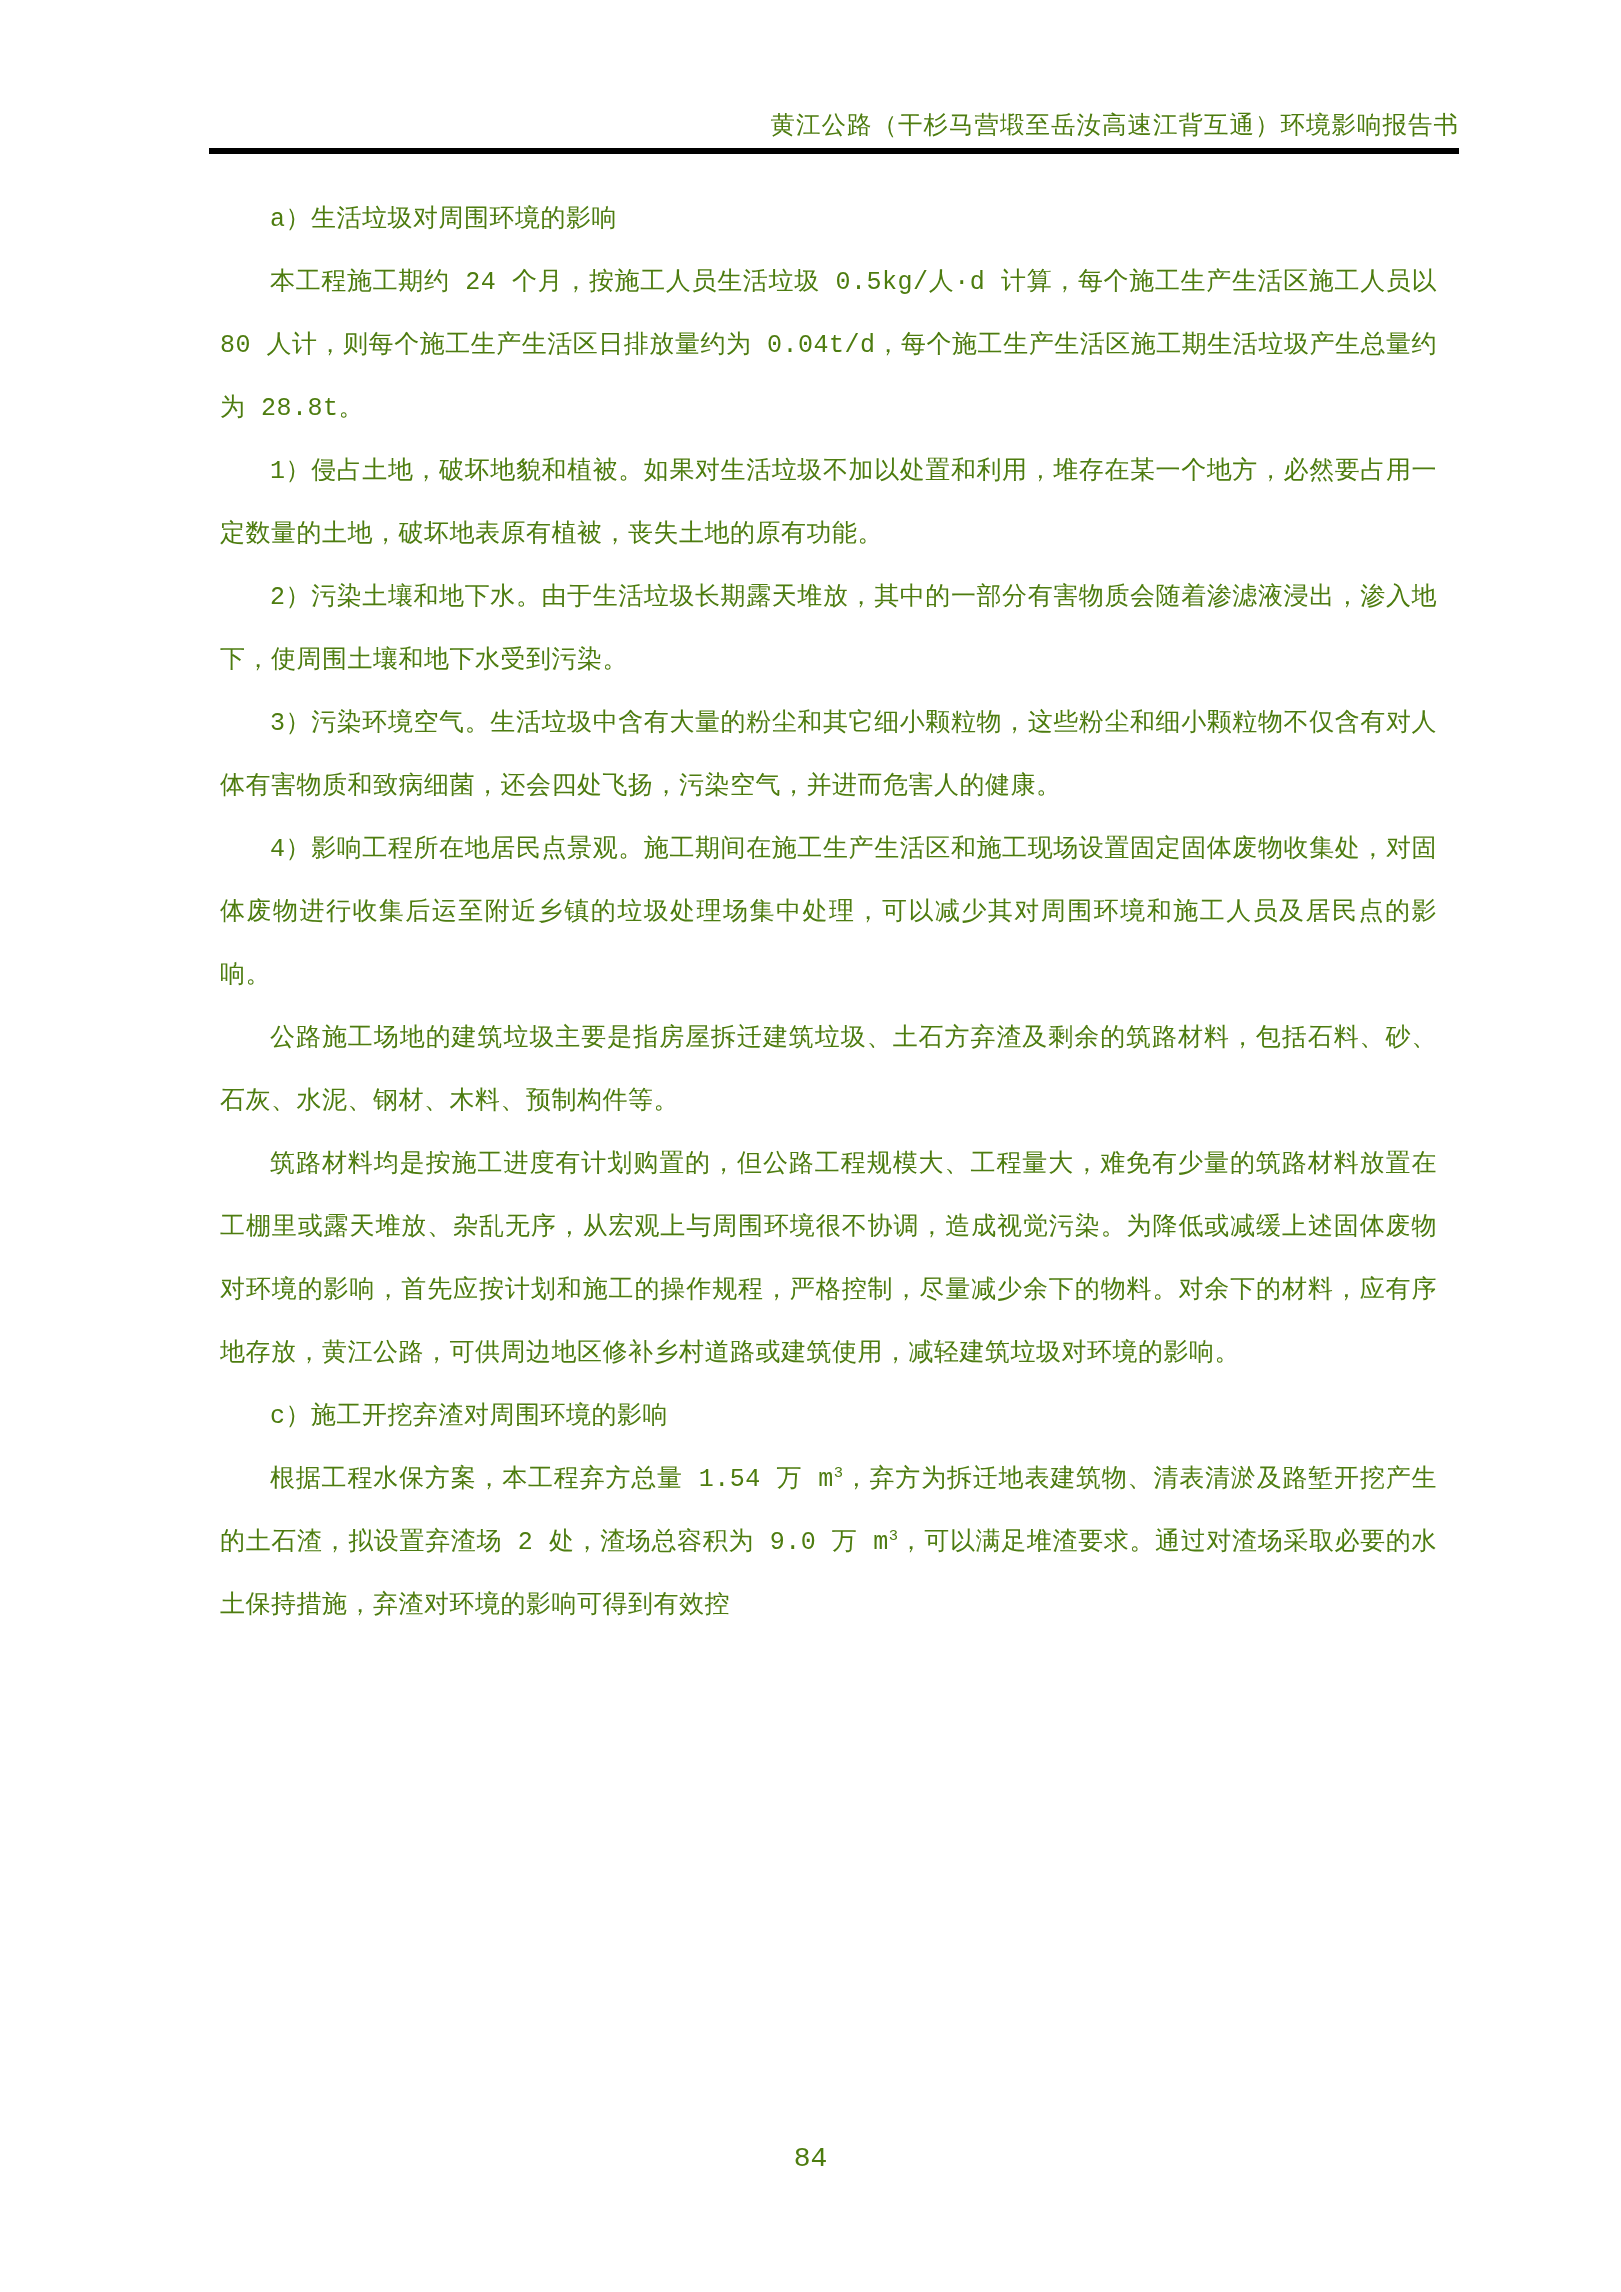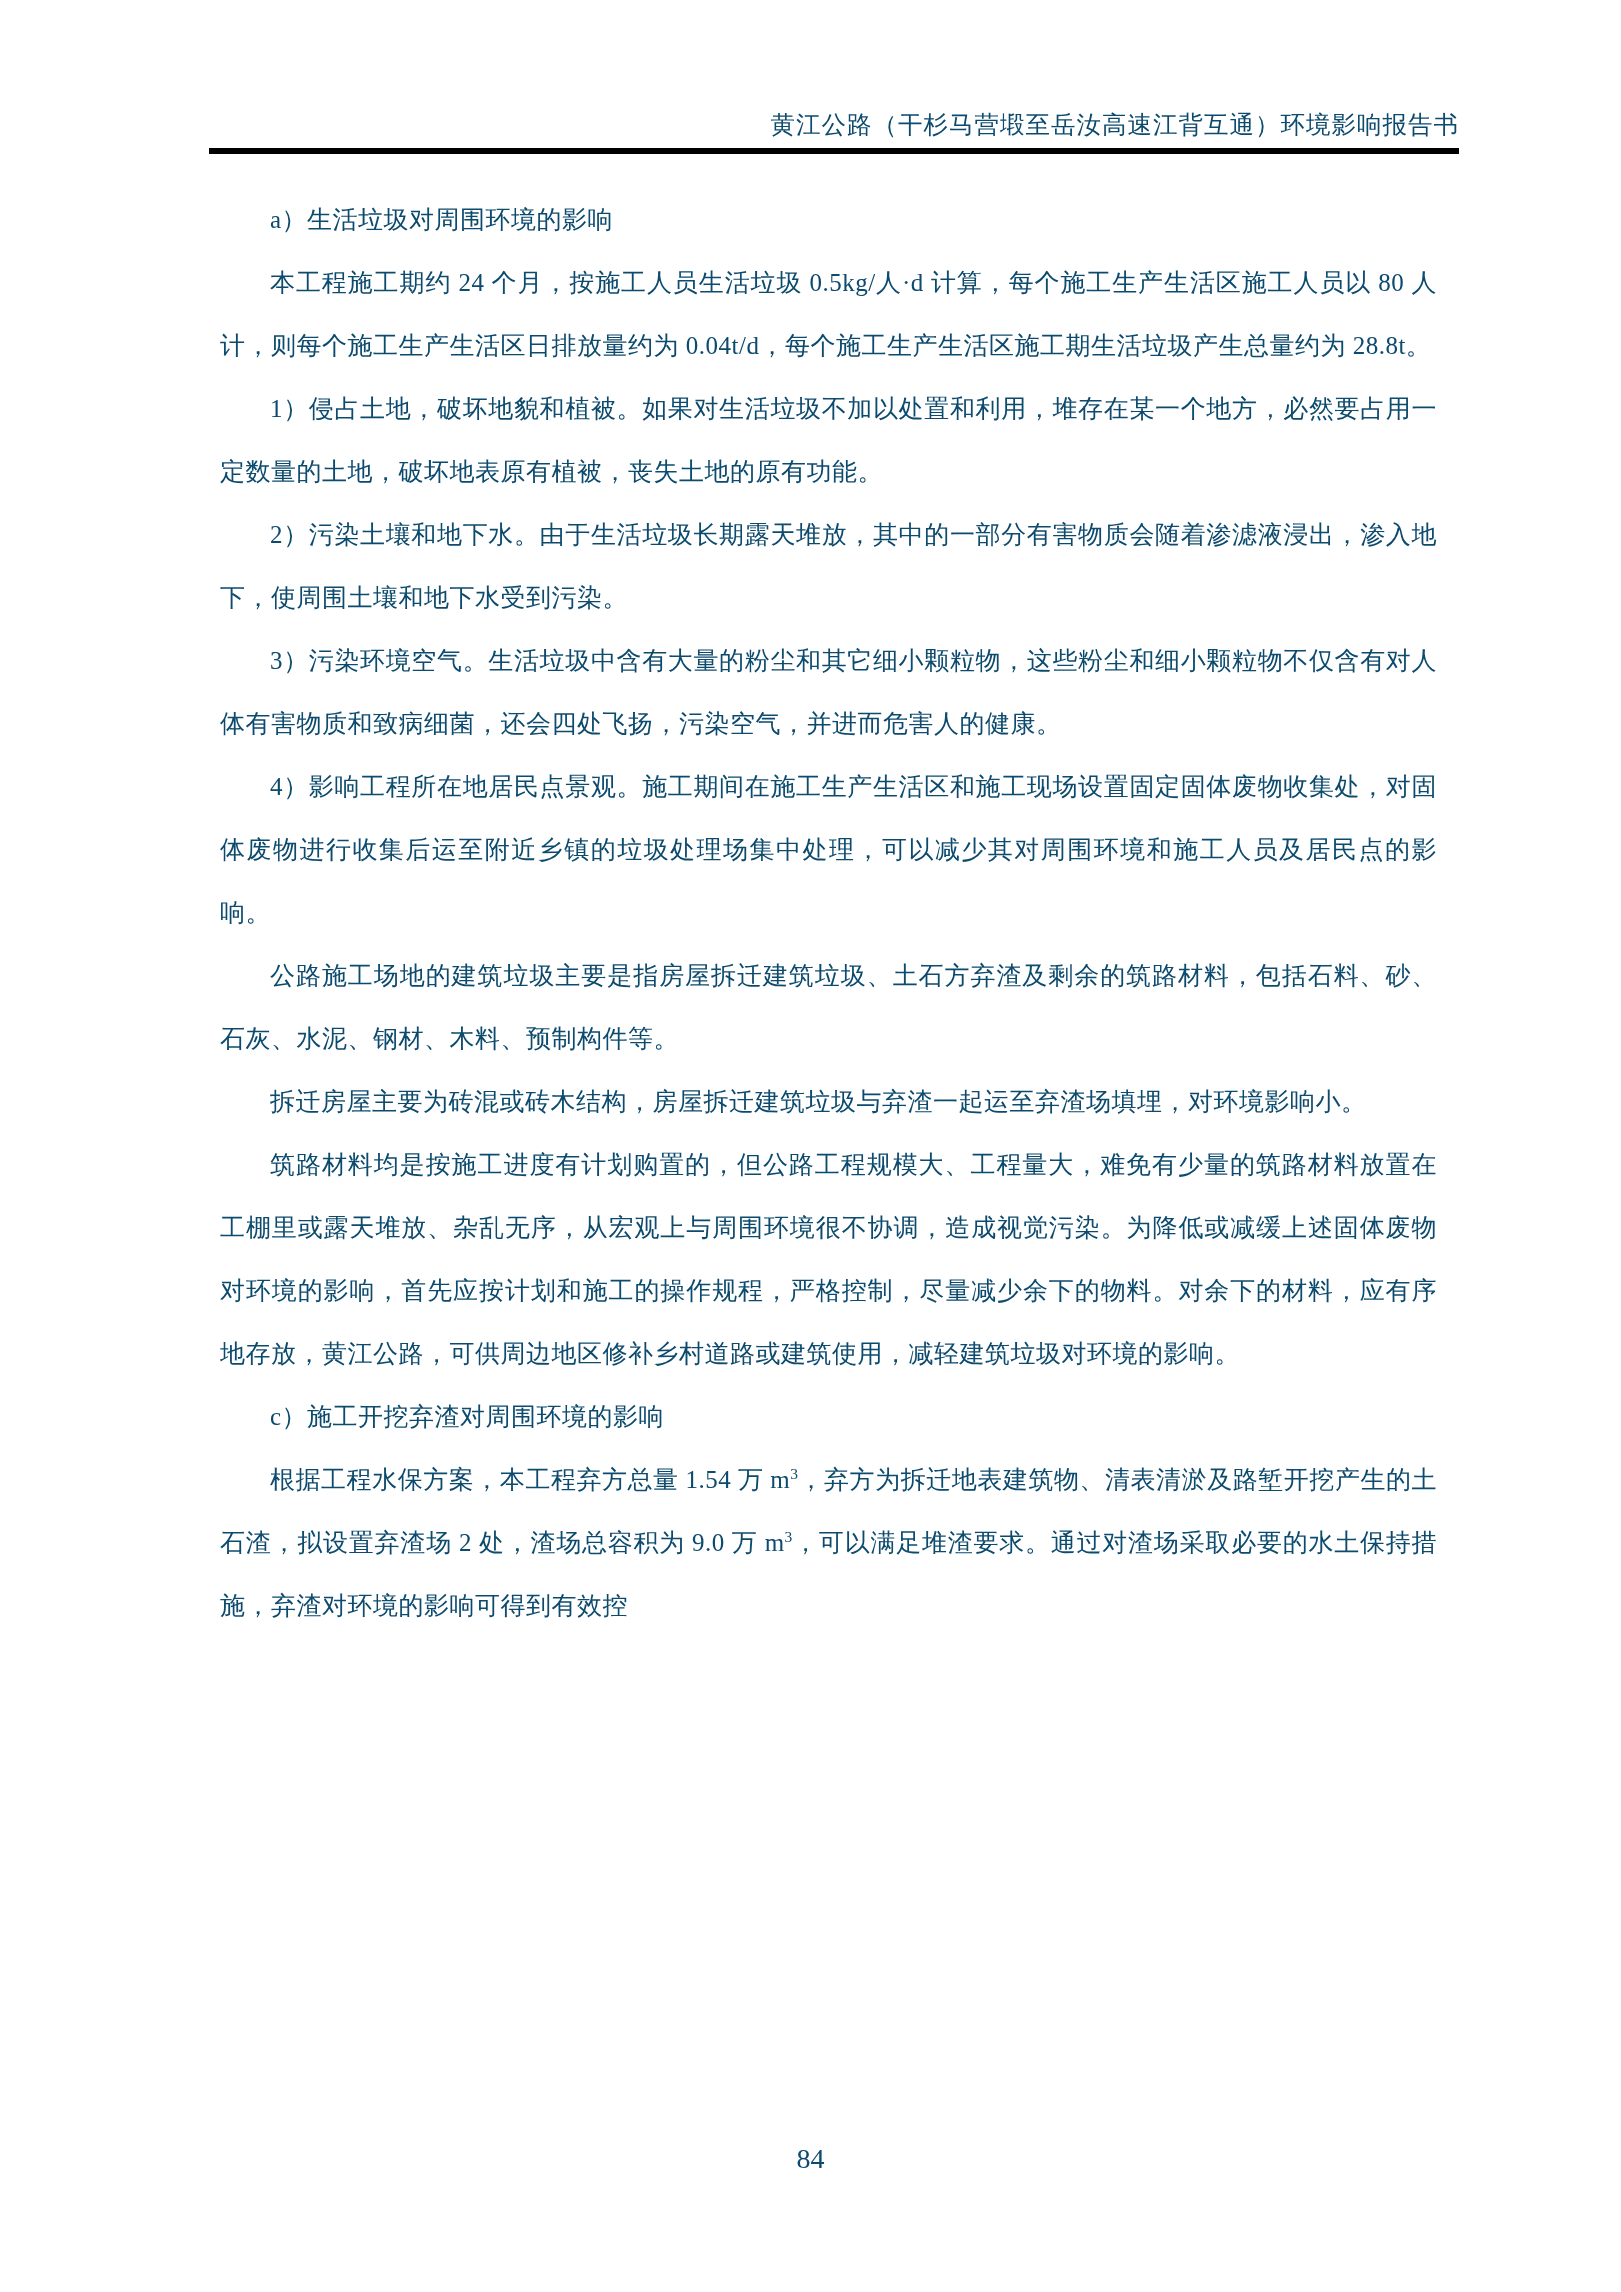--- a/index.html
+++ b/index.html
@@ -2,22 +2,22 @@
 <html><head>
 <meta charset="utf-8">
 <style>
   * { margin: 0; padding: 0; box-sizing: border-box; }
   html, body { background: #e8e8e8; }
   .page {
     position: relative;
     width: 1621px;
     height: 2293px;
     background: #ffffff;
-    color: #0c4a6e;
-    font-family: Liberation Serif, serif;
+    color: #4d7c0f;
+    font-family: Liberation Mono, monospace;
     overflow: hidden;
     margin: 0 auto;
   }
   .header-title {
     position: absolute;
     top: 108px;
     left: 209px;
     width: 1250px;
     text-align: right;
     font-size: 24.5px;
@@ -70,21 +70,20 @@
   <div class="header-rule"></div>
 
   <div class="doc-body" id="doc-body">
       <p class="para heading"><span>a）生活垃圾对周围环境的影响</span></p>
       <p class="para body"><span>本工程施工期约 24 个月，按施工人员生活垃圾 0.5kg/人·d 计算，每个施工生产生活区施工人员以 80 人计，则每个施工生产生活区日排放量约为 0.04t/d，每个施工生产生活区施工期生活垃圾产生总量约为 28.8t。</span></p>
       <p class="para body"><span>1）侵占土地，破坏地貌和植被。如果对生活垃圾不加以处置和利用，堆存在某一个地方，必然要占用一定数量的土地，破坏地表原有植被，丧失土地的原有功能。</span></p>
       <p class="para body"><span>2）污染土壤和地下水。由于生活垃圾长期露天堆放，其中的一部分有害物质会随着渗滤液浸出，渗入地下，使周围土壤和地下水受到污染。</span></p>
       <p class="para body"><span>3）污染环境空气。生活垃圾中含有大量的粉尘和其它细小颗粒物，这些粉尘和细小颗粒物不仅含有对人体有害物质和致病细菌，还会四处飞扬，污染空气，并进而危害人的健康。</span></p>
       <p class="para body"><span>4）影响工程所在地居民点景观。施工期间在施工生产生活区和施工现场设置固定固体废物收集处，对固体废物进行收集后运至附近乡镇的垃圾处理场集中处理，可以减少其对周围环境和施工人员及居民点的影响。</span></p>
       <p class="para body"><span>公路施工场地的建筑垃圾主要是指房屋拆迁建筑垃圾、土石方弃渣及剩余的筑路材料，包括石料、砂、石灰、水泥、钢材、木料、预制构件等。</span></p>
-      <p class="para body"><span>拆迁房屋主要为砖混或砖木结构，房屋拆迁建筑垃圾与弃渣一起运至弃渣场填埋，对环境影响小。</span></p>
       <p class="para body"><span>筑路材料均是按施工进度有计划购置的，但公路工程规模大、工程量大，难免有少量的筑路材料放置在工棚里或露天堆放、杂乱无序，从宏观上与周围环境很不协调，造成视觉污染。为降低或减缓上述固体废物对环境的影响，首先应按计划和施工的操作规程，严格控制，尽量减少余下的物料。对余下的材料，应有序地存放，黄江公路，可供周边地区修补乡村道路或建筑使用，减轻建筑垃圾对环境的影响。</span></p>
       <p class="para heading"><span>c）施工开挖弃渣对周围环境的影响</span></p>
       <p class="para body"><span>根据工程水保方案，本工程弃方总量 1.54 万 m</span><sup>3</sup><span>，弃方为拆迁地表建筑物、清表清淤及路堑开挖产生的土石渣，拟设置弃渣场 2 处，渣场总容积为 9.0 万 m</span><sup>3</sup><span>，可以满足堆渣要求。通过对渣场采取必要的水土保持措施，弃渣对环境的影响可得到有效控</span></p>
     </div>
 
   <div class="page-footer">
     <span class="page-number">84</span>
   </div>
 </div>
 

